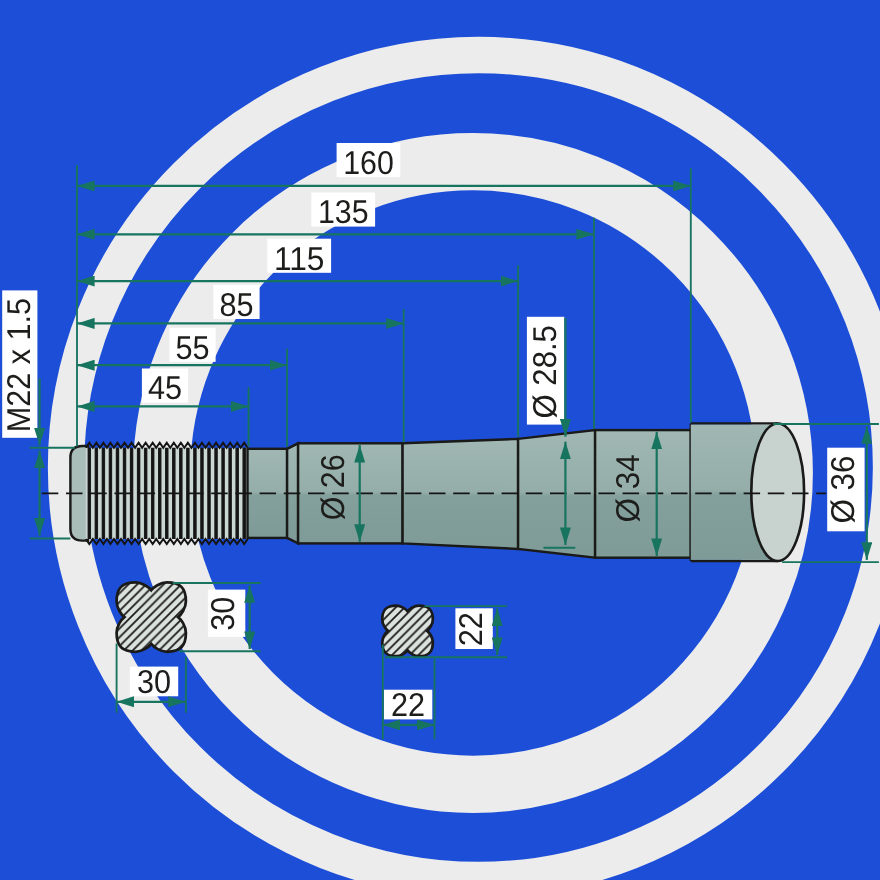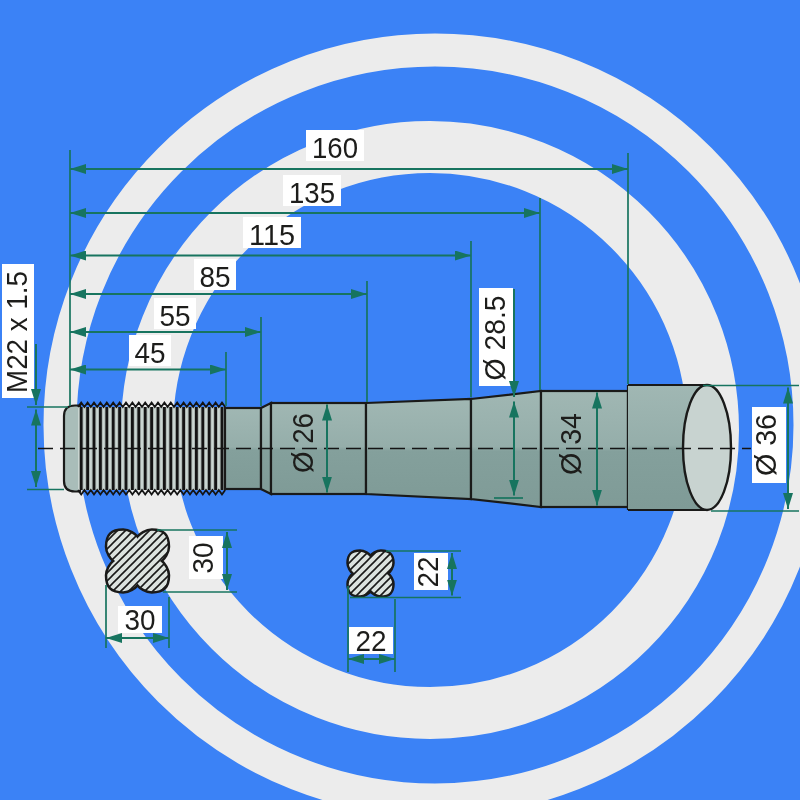--- a/index.html
+++ b/index.html
@@ -1,16 +1,16 @@
 <!DOCTYPE html>
 <html><head>
 <meta charset="utf-8">
 <style>
   html,body{margin:0;padding:0;background:#ffffff;}
-  .stage{position:relative;width:800px;height:800px;background:#3b82f6;overflow:hidden;
+  .stage{position:relative;width:800px;height:800px;background:#1d4ed8;overflow:hidden;
          font-family:"Liberation Sans", sans-serif;}
   svg{position:absolute;left:0;top:0;}
   text{font-family:"Liberation Sans", sans-serif;fill:#1d1d1b;}
 </style>
 </head>
 <body>
 
 <div class="stage">
 <svg width="800" height="800" viewBox="0 0 800 800">
   <defs>

